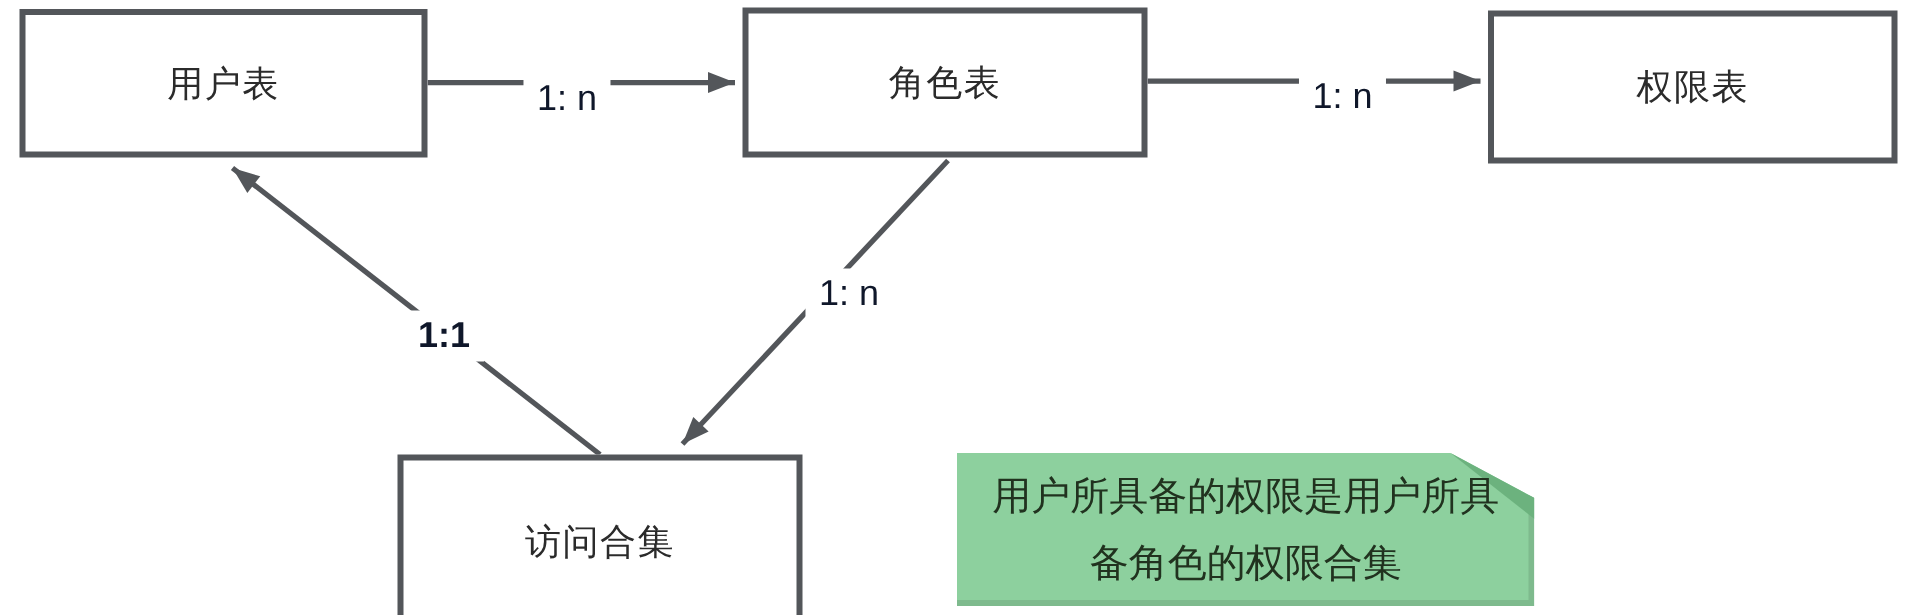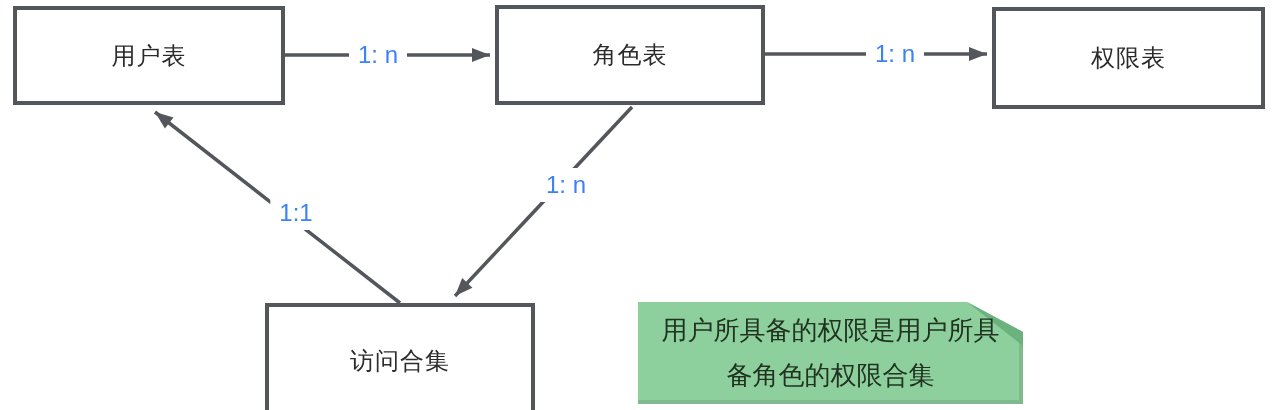--- a/index.html
+++ b/index.html
@@ -32,27 +32,28 @@
   }
   .node-user{left:13px;top:6px;width:272px;height:99px;}
   .node-role{left:495px;top:5px;width:270px;height:100px;text-align:center;}
   .node-perm{left:992px;top:7px;width:273px;height:102px;}
   .node-access{left:265px;top:303px;width:270px;height:116px;}
   .edge-label{
     position:absolute;
     transform:translate(-50%,-50%);
     background:var(--bg);
     padding:3px 9px;
-    font-size:24px;color:#3b82f6;
+    font-size:24px;color:#0f172a;
     white-space:nowrap;
+    margin-top:11px;
   }
   .edge-label-a{left:378px;top:55px;}
   .edge-label-b{left:895px;top:54px;}
   .edge-label-c{left:566px;top:185px;}
-  .edge-label-d{left:296px;top:213px;}
+  .edge-label-d{left:296px;top:213px;font-weight:bold;}
   .note{
     position:absolute;left:638px;top:302px;width:385px;height:102px;
   }
   .note-body{
     position:absolute;inset:0;
     background:var(--note-bg);
     clip-path:polygon(0 0,329px 0,100% 30px,100% 100%,0 100%);
     box-shadow:inset -4px -4px 0 rgba(0,0,0,0.10);
   }
   .note-fold{

